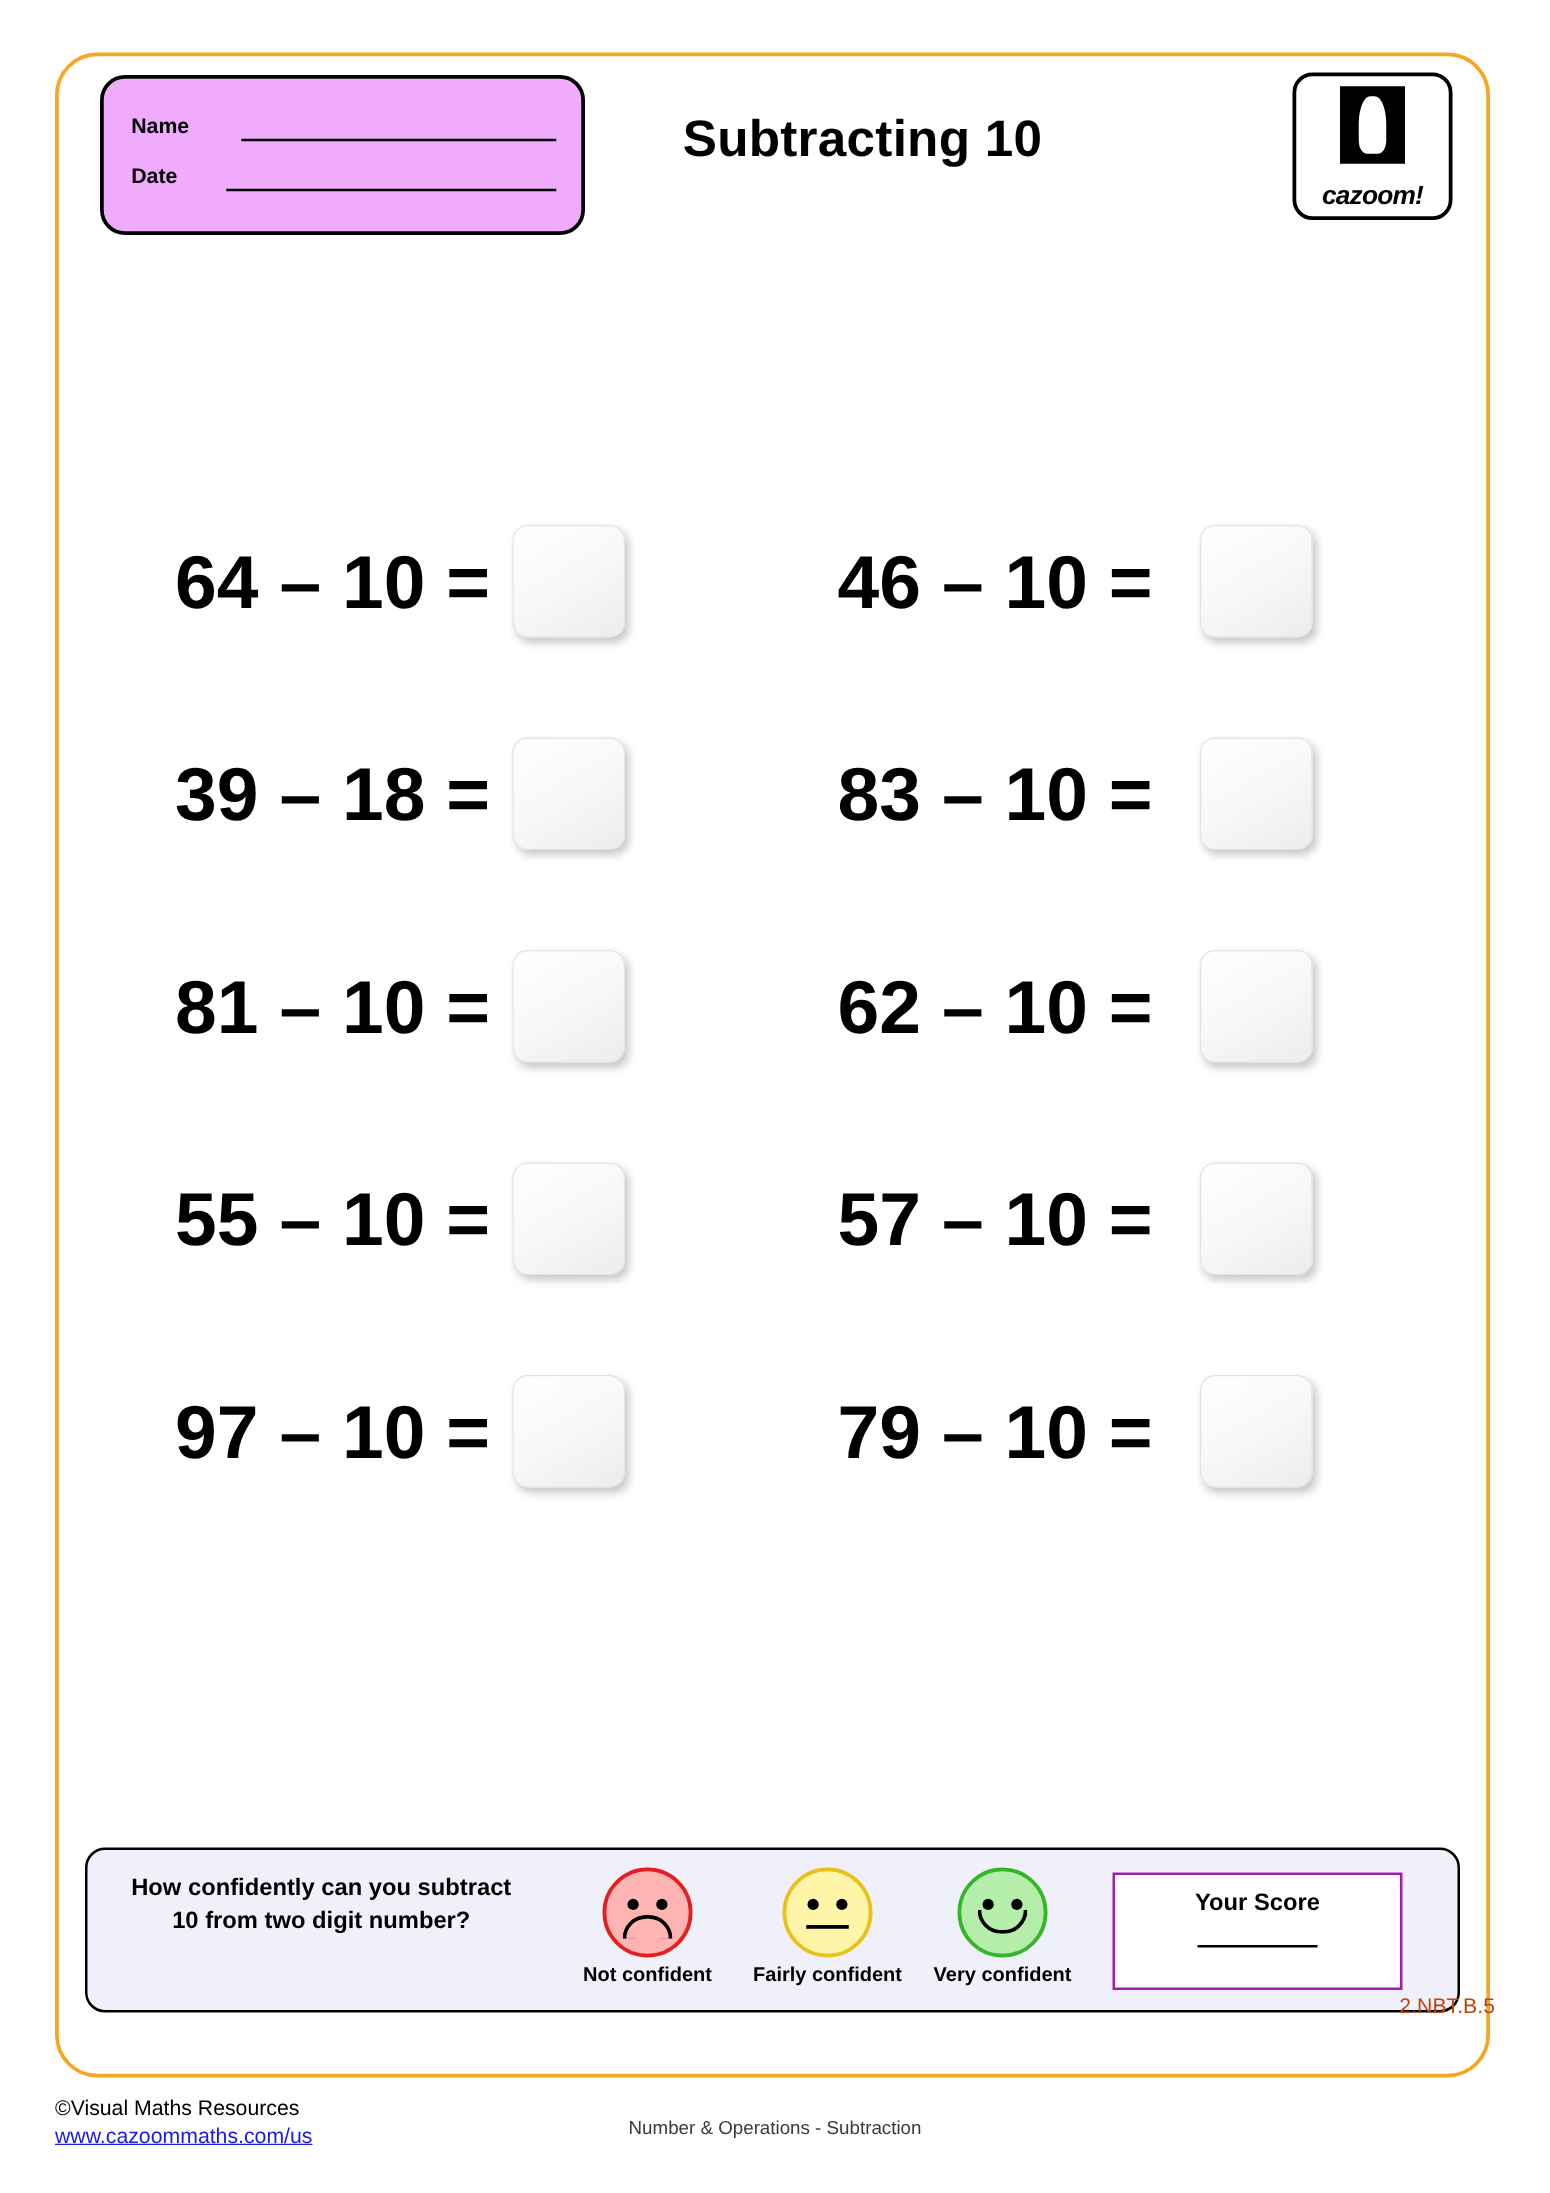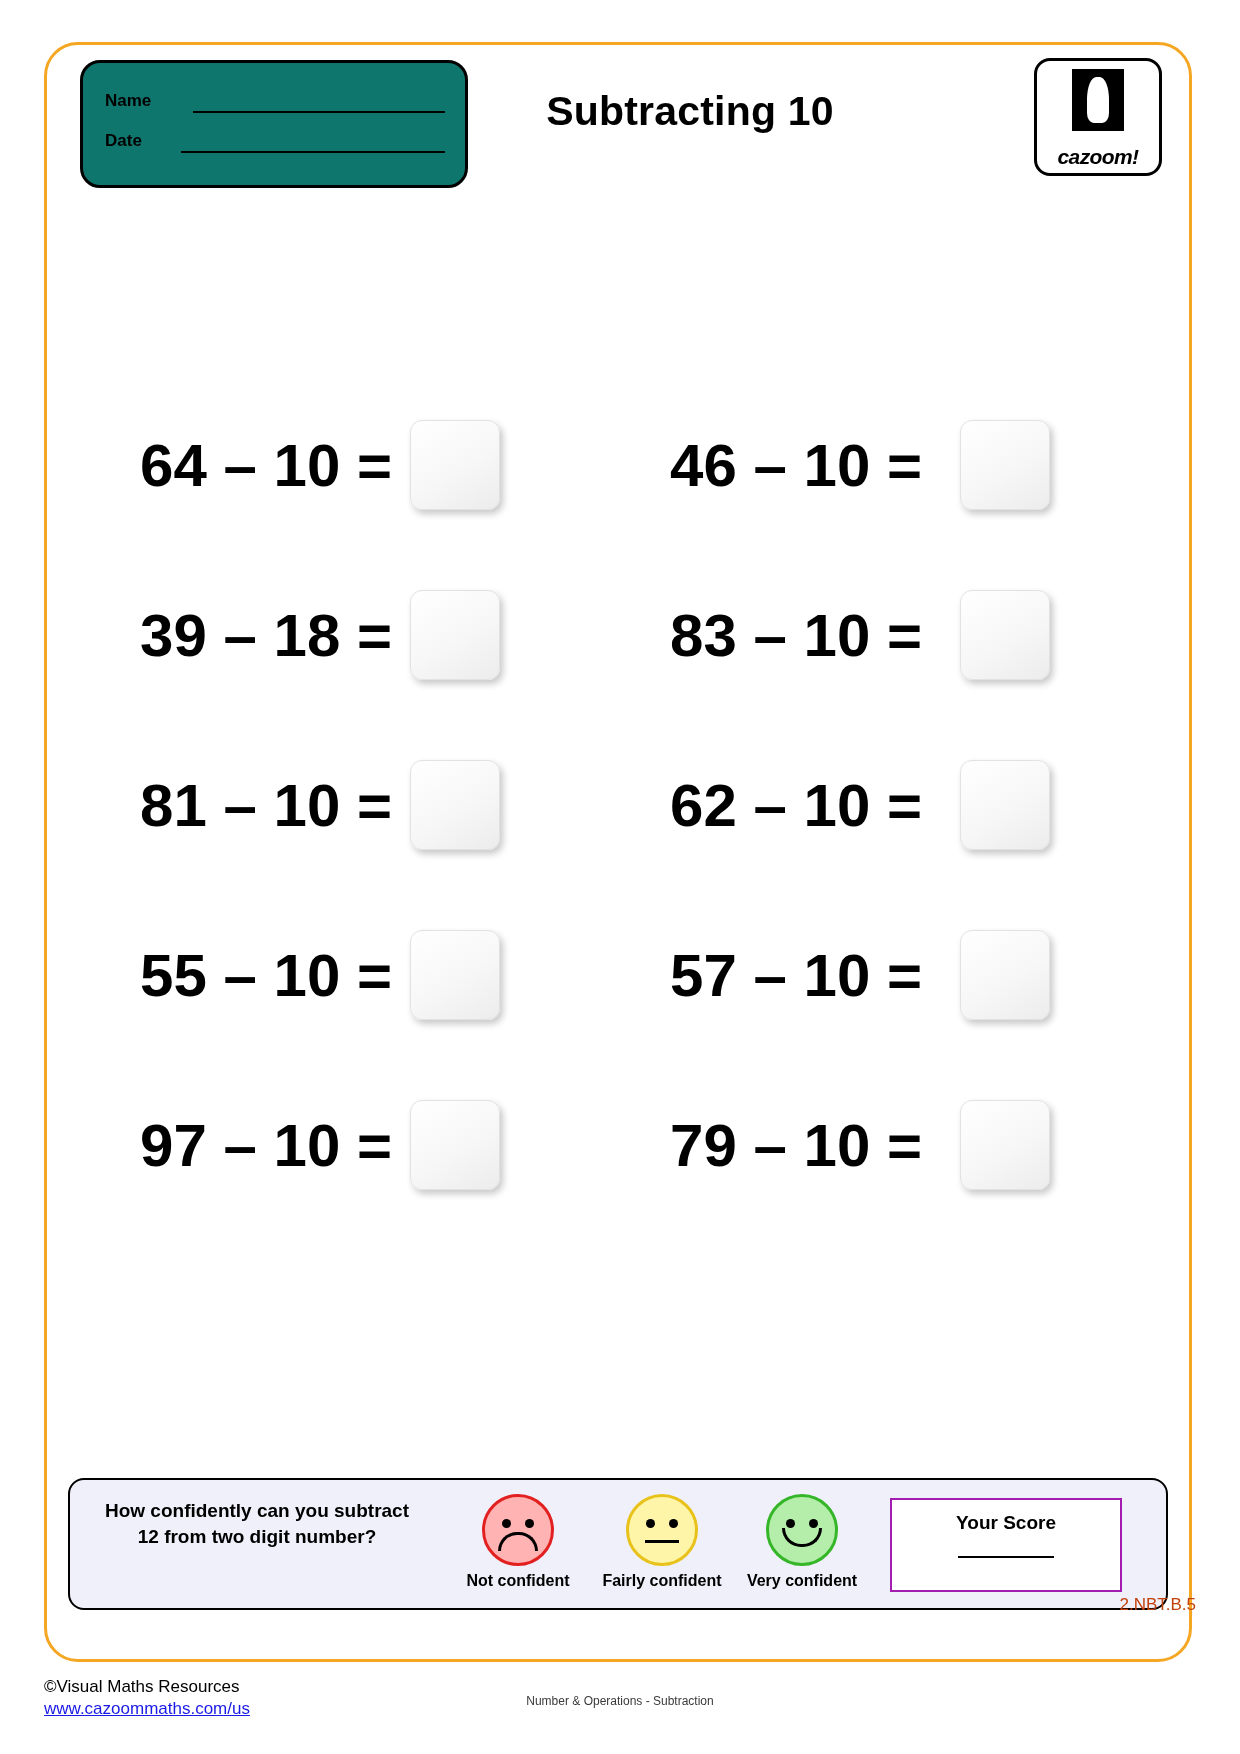--- a/index.html
+++ b/index.html
@@ -32,21 +32,21 @@
     box-sizing: border-box;
   }
 
   
   .name-date-box {
     position: absolute;
     left: 80px;
     top: 60px;
     width: 388px;
     height: 128px;
-    background: #0f766e;
+    background: #f0abfc;
     border: 3px solid #000;
     border-radius: 20px;
     box-sizing: border-box;
   }
   .nd-row {
     position: absolute;
     left: 22px;
     width: 350px;
     height: 30px;
   }
@@ -286,21 +286,21 @@
     color: #1a1ae6;
     text-decoration: underline;
     display: block;
   }
   .footer-center {
     position: absolute;
     left: 0;
     top: 1694px;
     width: 1240px;
     text-align: center;
-    font-size: 12px;
+    font-size: 15px;
     color: #3a3a3a;
   }
   .footer-right {
     position: absolute;
     right: 44px;
     top: 1595px;
     font-size: 17px;
     color: #c2410c;
   }
 </style>
@@ -382,21 +382,21 @@
       </div>
       <div class="q-cell right">
         <span class="q-text">79 – 10 =</span>
         <span class="answer-box"></span>
       </div>
     </div>
 
   </div>
 
   <div class="confidence">
-    <div class="conf-question">How confidently can you subtract 12 from two digit number?</div>
+    <div class="conf-question">How confidently can you subtract 10 from two digit number?</div>
 
     <div class="face-group f1">
       <div class="face red">
         <span class="eye l"></span>
           <span class="eye r"></span>
         <span class="mouth frown"></span>
       </div>
       <div class="face-label">Not confident</div>
     </div>
 

